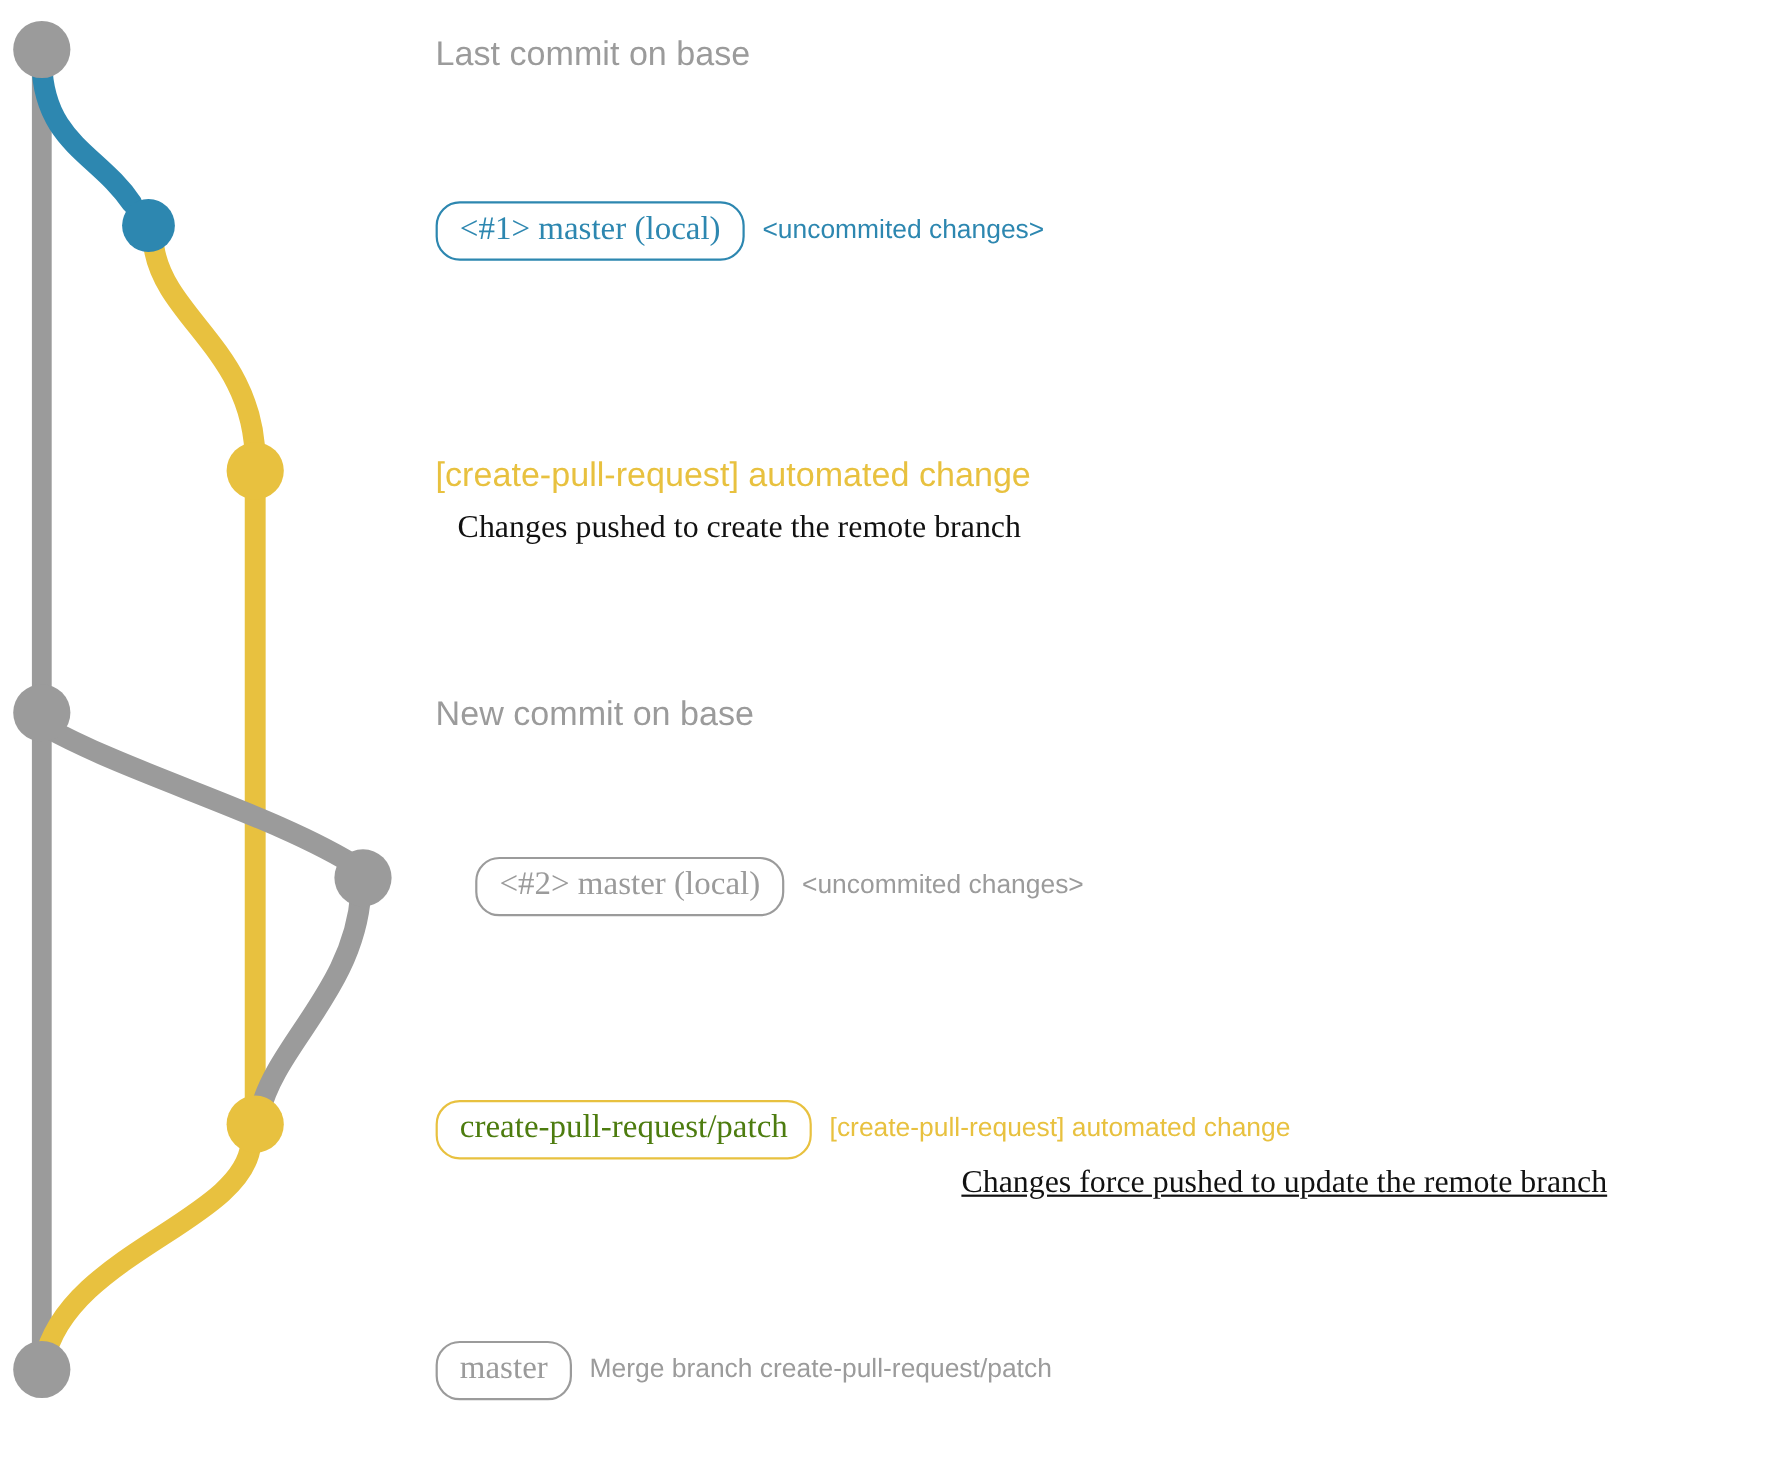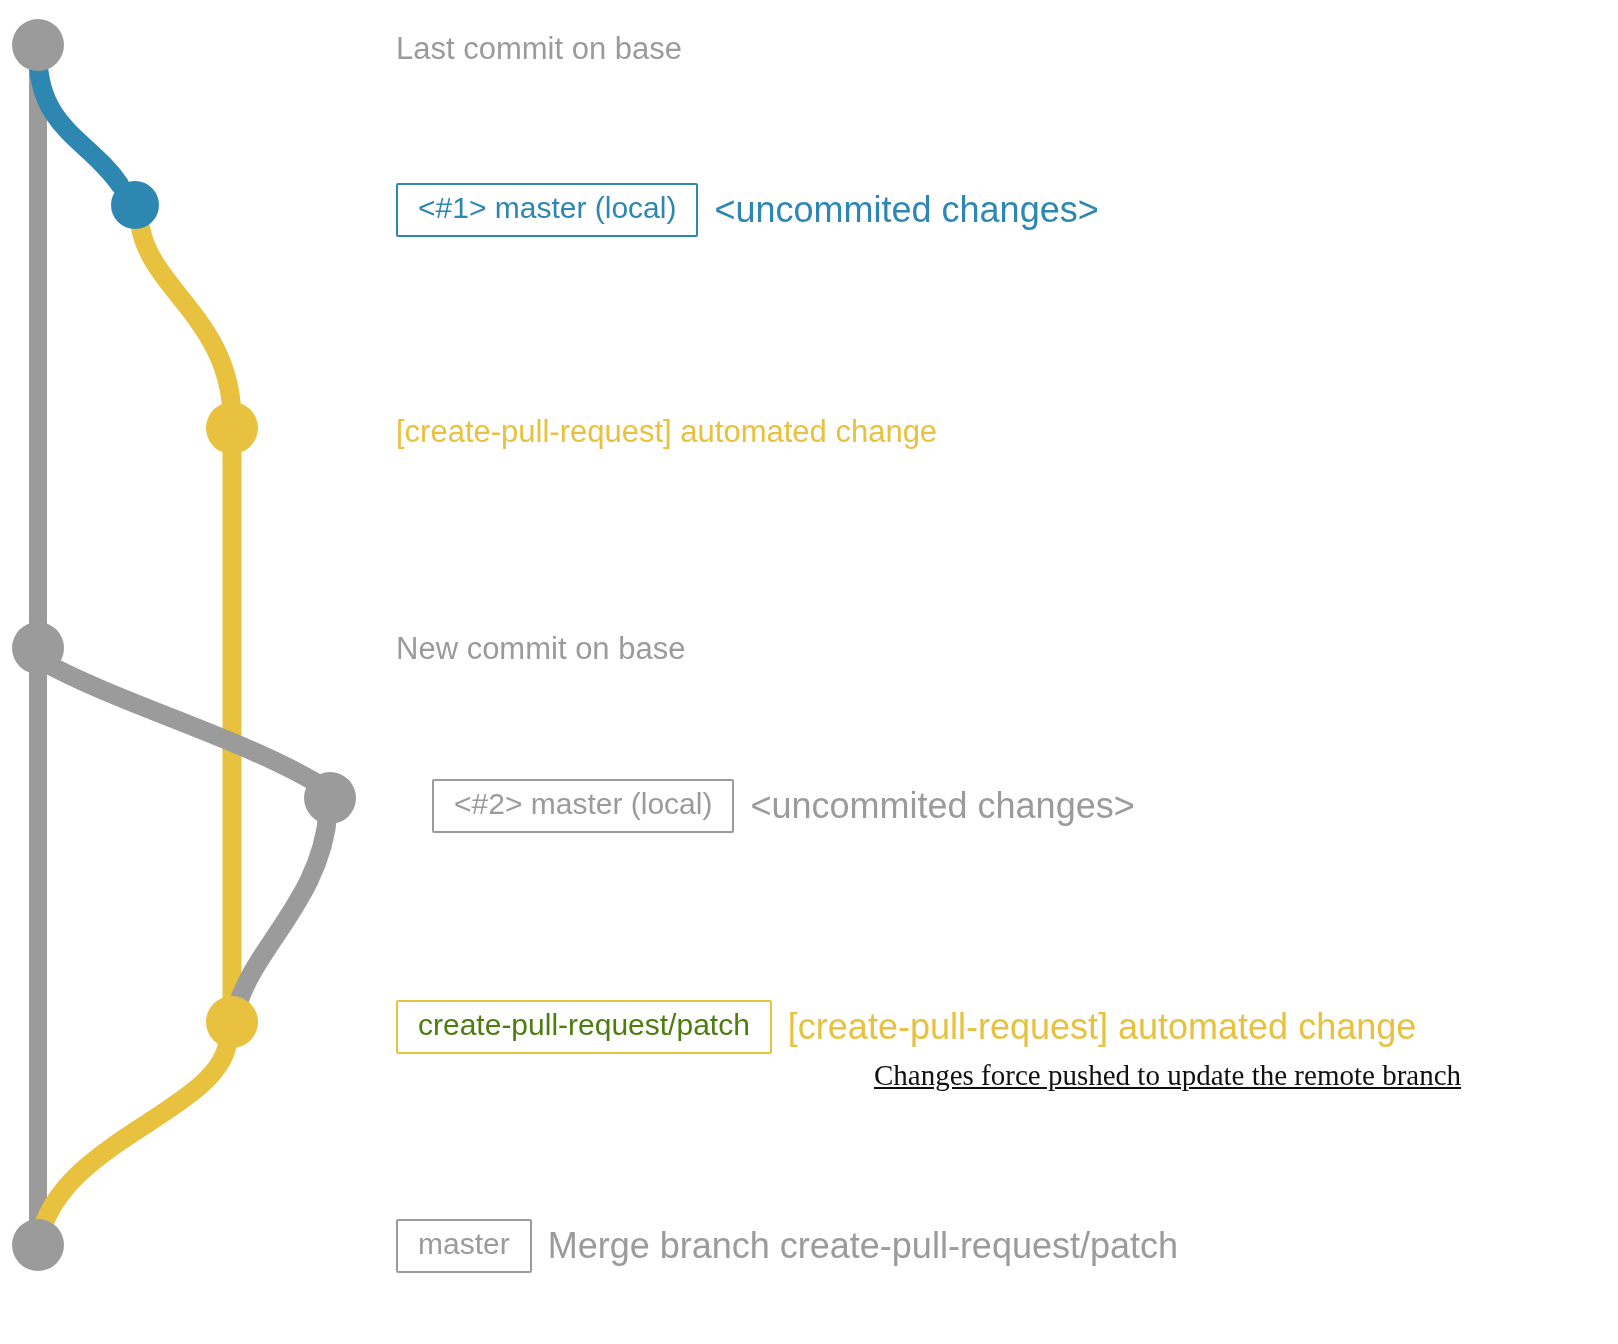--- a/index.html
+++ b/index.html
@@ -50,35 +50,35 @@
 
   
   .label-line {
     display: flex;
     align-items: center;
     white-space: nowrap;
   }
   .badge {
     display: inline-block;
     border: 2px solid currentColor;
-    border-radius: 2px;
+    border-radius: 22px;
     padding: 6px 20px 9px 20px;
-    font-family: Liberation Sans, sans-serif;
+    font-family: Liberation Serif, serif;
     font-size: 30px;
     line-height: 1.15;
     background: transparent;
   }
   .badge.blue { color: #2d87b0; border-color: #2d87b0; }
   .badge.gray { color: #9b9b9b; border-color: #9b9b9b; }
   .badge.gold { color: #4d7c0f; border-color: #e8c13f; }
 
   .msg {
     margin-left: 16px;
     font-family: "Liberation Sans", sans-serif;
-    font-size: 36px;
+    font-size: 24px;
     line-height: 1.2;
   }
   .msg.blue { color: #2d87b0; }
   .msg.gray { color: #9b9b9b; }
   .msg.gold { color: #e8c13f; }
 
   
   .desc {
     position: absolute;
     font-family: "Liberation Serif", serif;
@@ -125,20 +125,21 @@
   <div class="row" style="top:183px;">
     <div class="label-line">
       <span class="badge blue">&lt;#1&gt; master (local)</span>
       <span class="msg blue">&lt;uncommited changes&gt;</span>
     </div>
   </div>
 
   <div class="row" style="top:413px;">
     <div class="plain-label gold">[create-pull-request] automated change</div>
   </div>
+  <div class="desc" style="left:416px; top:462px;">Changes pushed to create the remote branch</div>
 
   <div class="row" style="top:630px;">
     <div class="plain-label gray">New commit on base</div>
   </div>
 
   <div class="row" style="top:779px;margin-left:36px;">
     <div class="label-line">
       <span class="badge gray">&lt;#2&gt; master (local)</span>
       <span class="msg gray">&lt;uncommited changes&gt;</span>
     </div>

